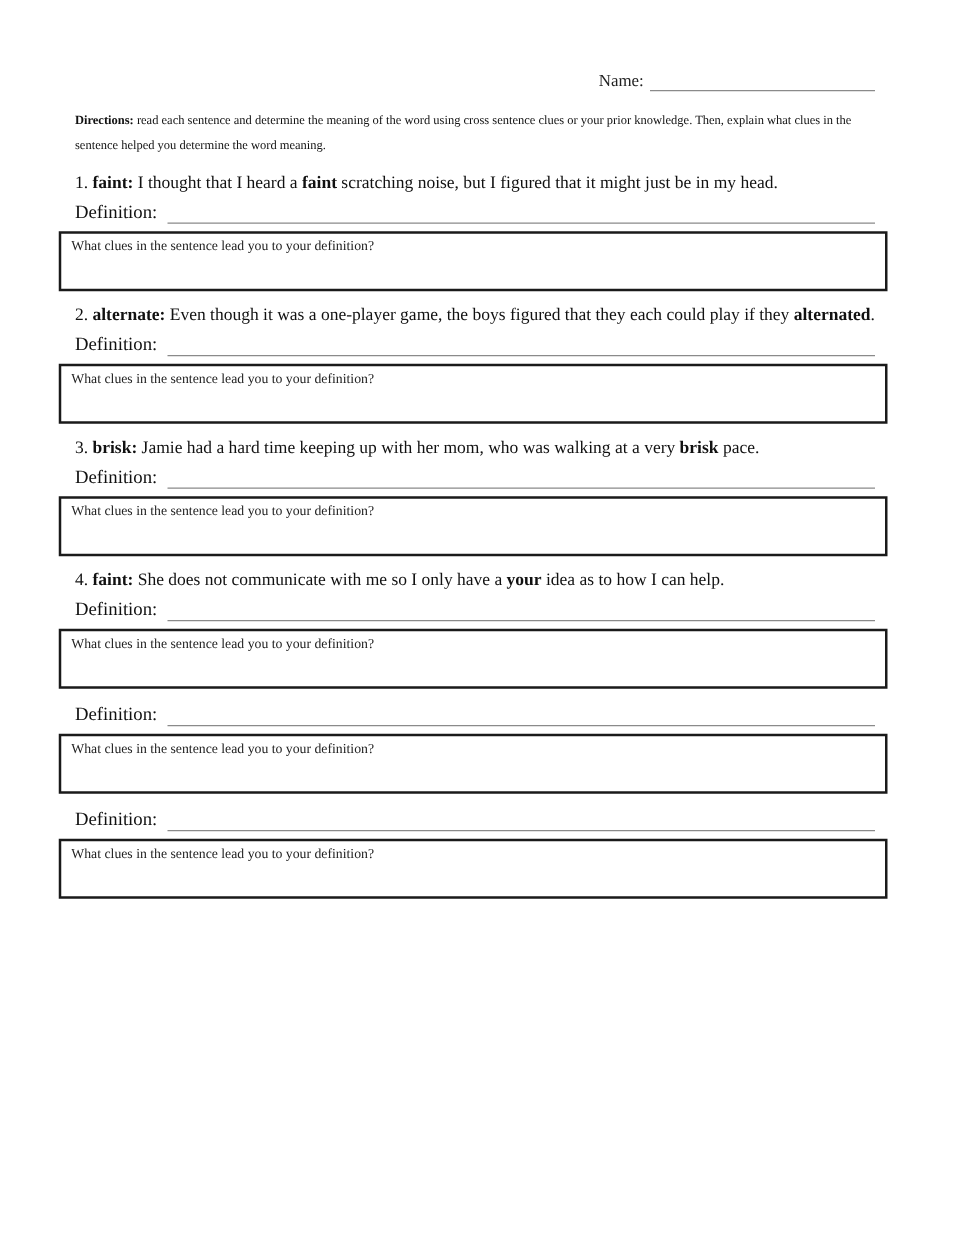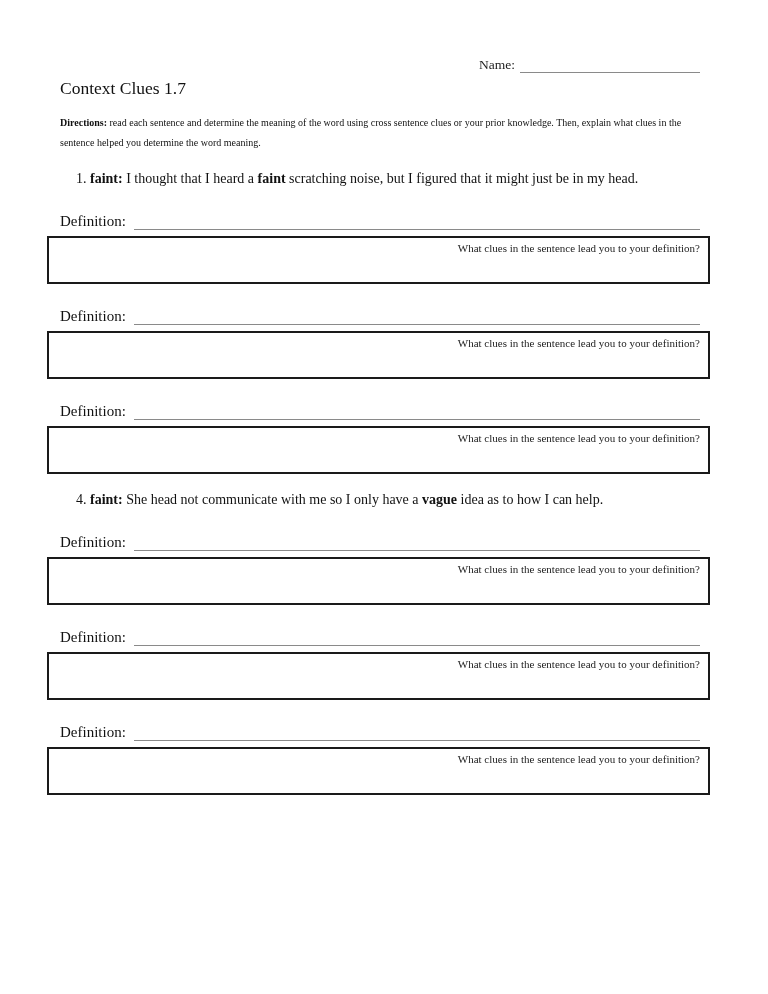--- a/index.html
+++ b/index.html
@@ -37,94 +37,94 @@
     margin: 4px 0 0 0;
     line-height: 22px;
   }
   .directions {
     margin: 14px 0 0 0;
     font-size: 10px;
     line-height: 20px;
   }
   .question { margin-top: 10px; }
   .sentence {
-    margin: 16px;
+    margin: 0;
     font-size: 14px;
     line-height: 20px;
   }
   .sentence b { font-weight: bold; }
   .definition-row {
     display: flex;
     align-items: flex-end;
-    margin-top: 21px;
+    margin-top: 2px;
     height: 20px;
     font-size: 15px;
   }
   .def-label { padding-right: 8px; }
   .def-line {
     flex: 1 1 auto;
     height: 16px;
     border-bottom: 1.5px solid #8a8a8a;
   }
   .clues-box {
     margin: 6px -10px 0 -13px;
     height: 48px;
     border: 2px solid #1a1a1a;
     padding: 3px 8px;
     font-size: 11px;
     line-height: 15px;
     color: #222;
-    text-align: right;
   }
 </style>
 </head>
 <body>
 
 <div class="page">
 
   <div class="name-row">
     <span class="name-label">Name:</span>
     <span class="name-line"></span>
   </div>
 
-  <h1 class="title">Context Clues 1.7</h1>
 
   <p class="directions"><b>Directions:</b> <span>read each sentence and determine the meaning of the word using cross sentence clues or your prior knowledge. Then, explain what clues in the sentence helped you determine the word meaning.</span></p>
 
   <div id="questions">
       <section class="question">
     <p class="sentence"><span>1. </span><b>faint:</b><span> I thought that I heard a </span><b>faint</b><span> scratching noise, but I figured that it might just be in my head.</span></p>
     <div class="definition-row">
       <span class="def-label">Definition:</span>
       <span class="def-line"></span>
     </div>
     <div class="clues-box">
       <span class="clues-prompt">What clues in the sentence lead you to your definition?</span>
     </div>
   </section>
       <section class="question">
+    <p class="sentence"><span>2. </span><b>alternate:</b><span> Even though it was a one-player game, the boys figured that they each could play if they </span><b>alternated</b><span>.</span></p>
     <div class="definition-row">
       <span class="def-label">Definition:</span>
       <span class="def-line"></span>
     </div>
     <div class="clues-box">
       <span class="clues-prompt">What clues in the sentence lead you to your definition?</span>
     </div>
   </section>
       <section class="question">
+    <p class="sentence"><span>3. </span><b>brisk:</b><span> Jamie had a hard time keeping up with her mom, who was walking at a very </span><b>brisk</b><span> pace.</span></p>
     <div class="definition-row">
       <span class="def-label">Definition:</span>
       <span class="def-line"></span>
     </div>
     <div class="clues-box">
       <span class="clues-prompt">What clues in the sentence lead you to your definition?</span>
     </div>
   </section>
       <section class="question">
-    <p class="sentence"><span>4. </span><b>faint:</b><span> She head not communicate with me so I only have a </span><b>vague</b><span> idea as to how I can help.</span></p>
+    <p class="sentence"><span>4. </span><b>faint:</b><span> She does not communicate with me so I only have a </span><b>your</b><span> idea as to how I can help.</span></p>
     <div class="definition-row">
       <span class="def-label">Definition:</span>
       <span class="def-line"></span>
     </div>
     <div class="clues-box">
       <span class="clues-prompt">What clues in the sentence lead you to your definition?</span>
     </div>
   </section>
       <section class="question">
     <div class="definition-row">

